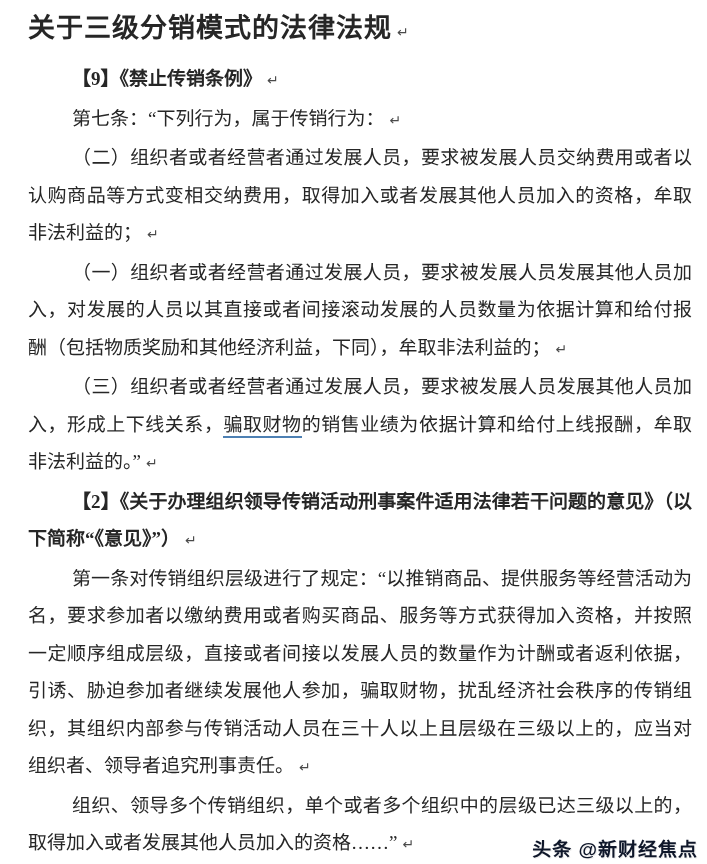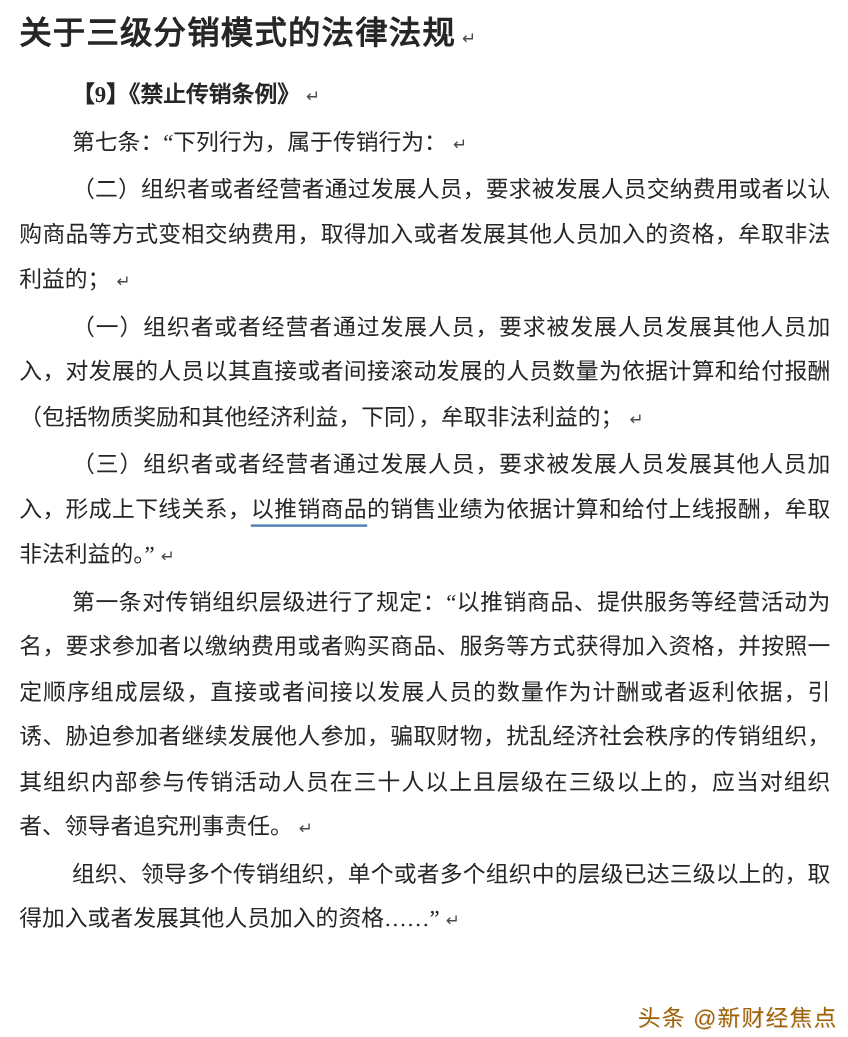--- a/index.html
+++ b/index.html
@@ -10,21 +10,21 @@
   .page {
     position: relative;
     width: 707px;
     height: 864px;
     background: #ffffff;
     overflow: hidden;
     font-family: "Liberation Serif", serif;
     color: #262626;
   }
   .content {
-    padding: 0 15px 0 16px;
+    padding: 0 15px 0 28px;
   }
   .doc-title {
     margin: 8px 0 8px 0;
     font-size: 27px;
     font-weight: 700;
     letter-spacing: 1px;
     line-height: 40px;
     white-space: nowrap;
   }
   .para {
@@ -55,22 +55,22 @@
     font-size: 19px;
     line-height: 37.5px;
     text-indent: 44px;
   }
   .watermark {
     position: absolute;
     right: 9px;
     bottom: 3px;
     font-family: "Liberation Sans", sans-serif;
     font-size: 19px;
-    font-weight: 400;
-    color: #a16207;
+    font-weight: 700;
+    color: #0f172a;
     letter-spacing: 1px;
     text-shadow: 1px 1px 0 #ededed;
     white-space: nowrap;
   }
 </style>
 </head>
 <body>
 
 <div class="page">
   <div class="content">
@@ -78,22 +78,23 @@
     <h1 class="doc-title"><span>关于三级分销模式的法律法规</span><span class="pmark">↵</span></h1>
 
     <p class="para bold"><span>【9】《禁止传销条例》</span><span class="pmark">↵</span></p>
 
     <p class="para"><span>第七条：“下列行为，属于传销行为：</span><span class="pmark">↵</span></p>
 
     <p class="para"><span>（二）组织者或者经营者通过发展人员，要求被发展人员交纳费用或者以认购商品等方式变相交纳费用，取得加入或者发展其他人员加入的资格，牟取非法利益的；</span><span class="pmark">↵</span></p>
 
     <p class="para"><span>（一）组织者或者经营者通过发展人员，要求被发展人员发展其他人员加入，对发展的人员以其直接或者间接滚动发展的人员数量为依据计算和给付报酬（包括物质奖励和其他经济利益，下同），牟取非法利益的；</span><span class="pmark">↵</span></p>
 
-    <p class="para"><span>（三）组织者或者经营者通过发展人员，要求被发展人员发展其他人员加入，形成上下线关系，</span><span class="underlined-phrase">以推销商品</span><span>的销售业绩为依据计算和给付上线报酬，牟取非法利益的。”</span><span class="pmark">↵</span></p>
+    <p class="para"><span>（三）组织者或者经营者通过发展人员，要求被发展人员发展其他人员加入，形成上下线关系，</span><span class="underlined-phrase">骗取财物</span><span>的销售业绩为依据计算和给付上线报酬，牟取非法利益的。”</span><span class="pmark">↵</span></p>
 
+    <p class="para bold"><span>【2】《关于办理组织领导传销活动刑事案件适用法律若干问题的意见》（以下简称“《意见》”）</span><span class="pmark">↵</span></p>
 
     <p class="para"><span>第一条对传销组织层级进行了规定：“以推销商品、提供服务等经营活动为名，要求参加者以缴纳费用或者购买商品、服务等方式获得加入资格，并按照一定顺序组成层级，直接或者间接以发展人员的数量作为计酬或者返利依据，引诱、胁迫参加者继续发展他人参加，骗取财物，扰乱经济社会秩序的传销组织，其组织内部参与传销活动人员在三十人以上且层级在三级以上的，应当对组织者、领导者追究刑事责任。</span><span class="pmark">↵</span></p>
 
     <p class="para"><span>组织、领导多个传销组织，单个或者多个组织中的层级已达三级以上的，取得加入或者发展其他人员加入的资格……”</span><span class="pmark">↵</span></p>
 
     <p class="empty-line"></p>
 
   </div>
 
   <div class="watermark">头条 @新财经焦点</div>

